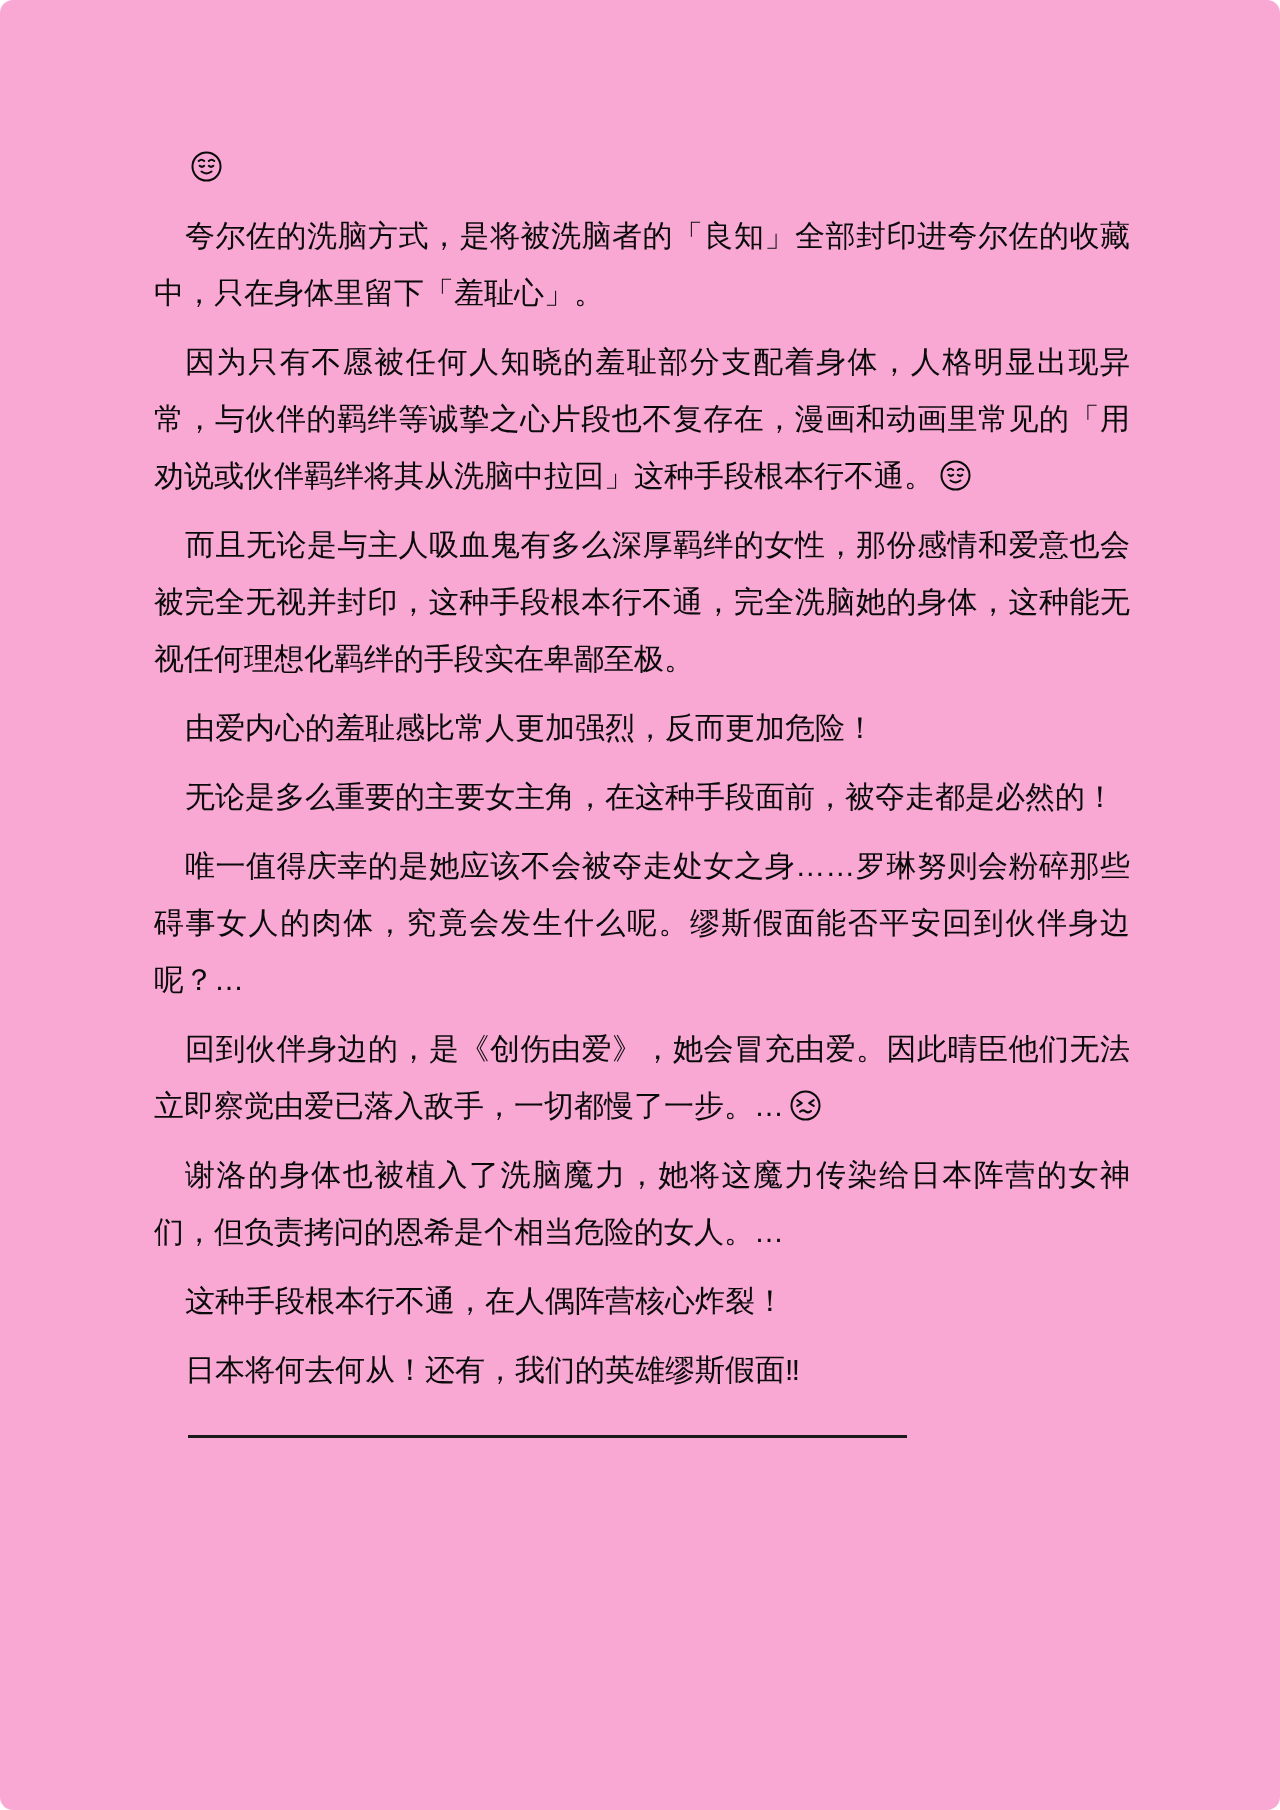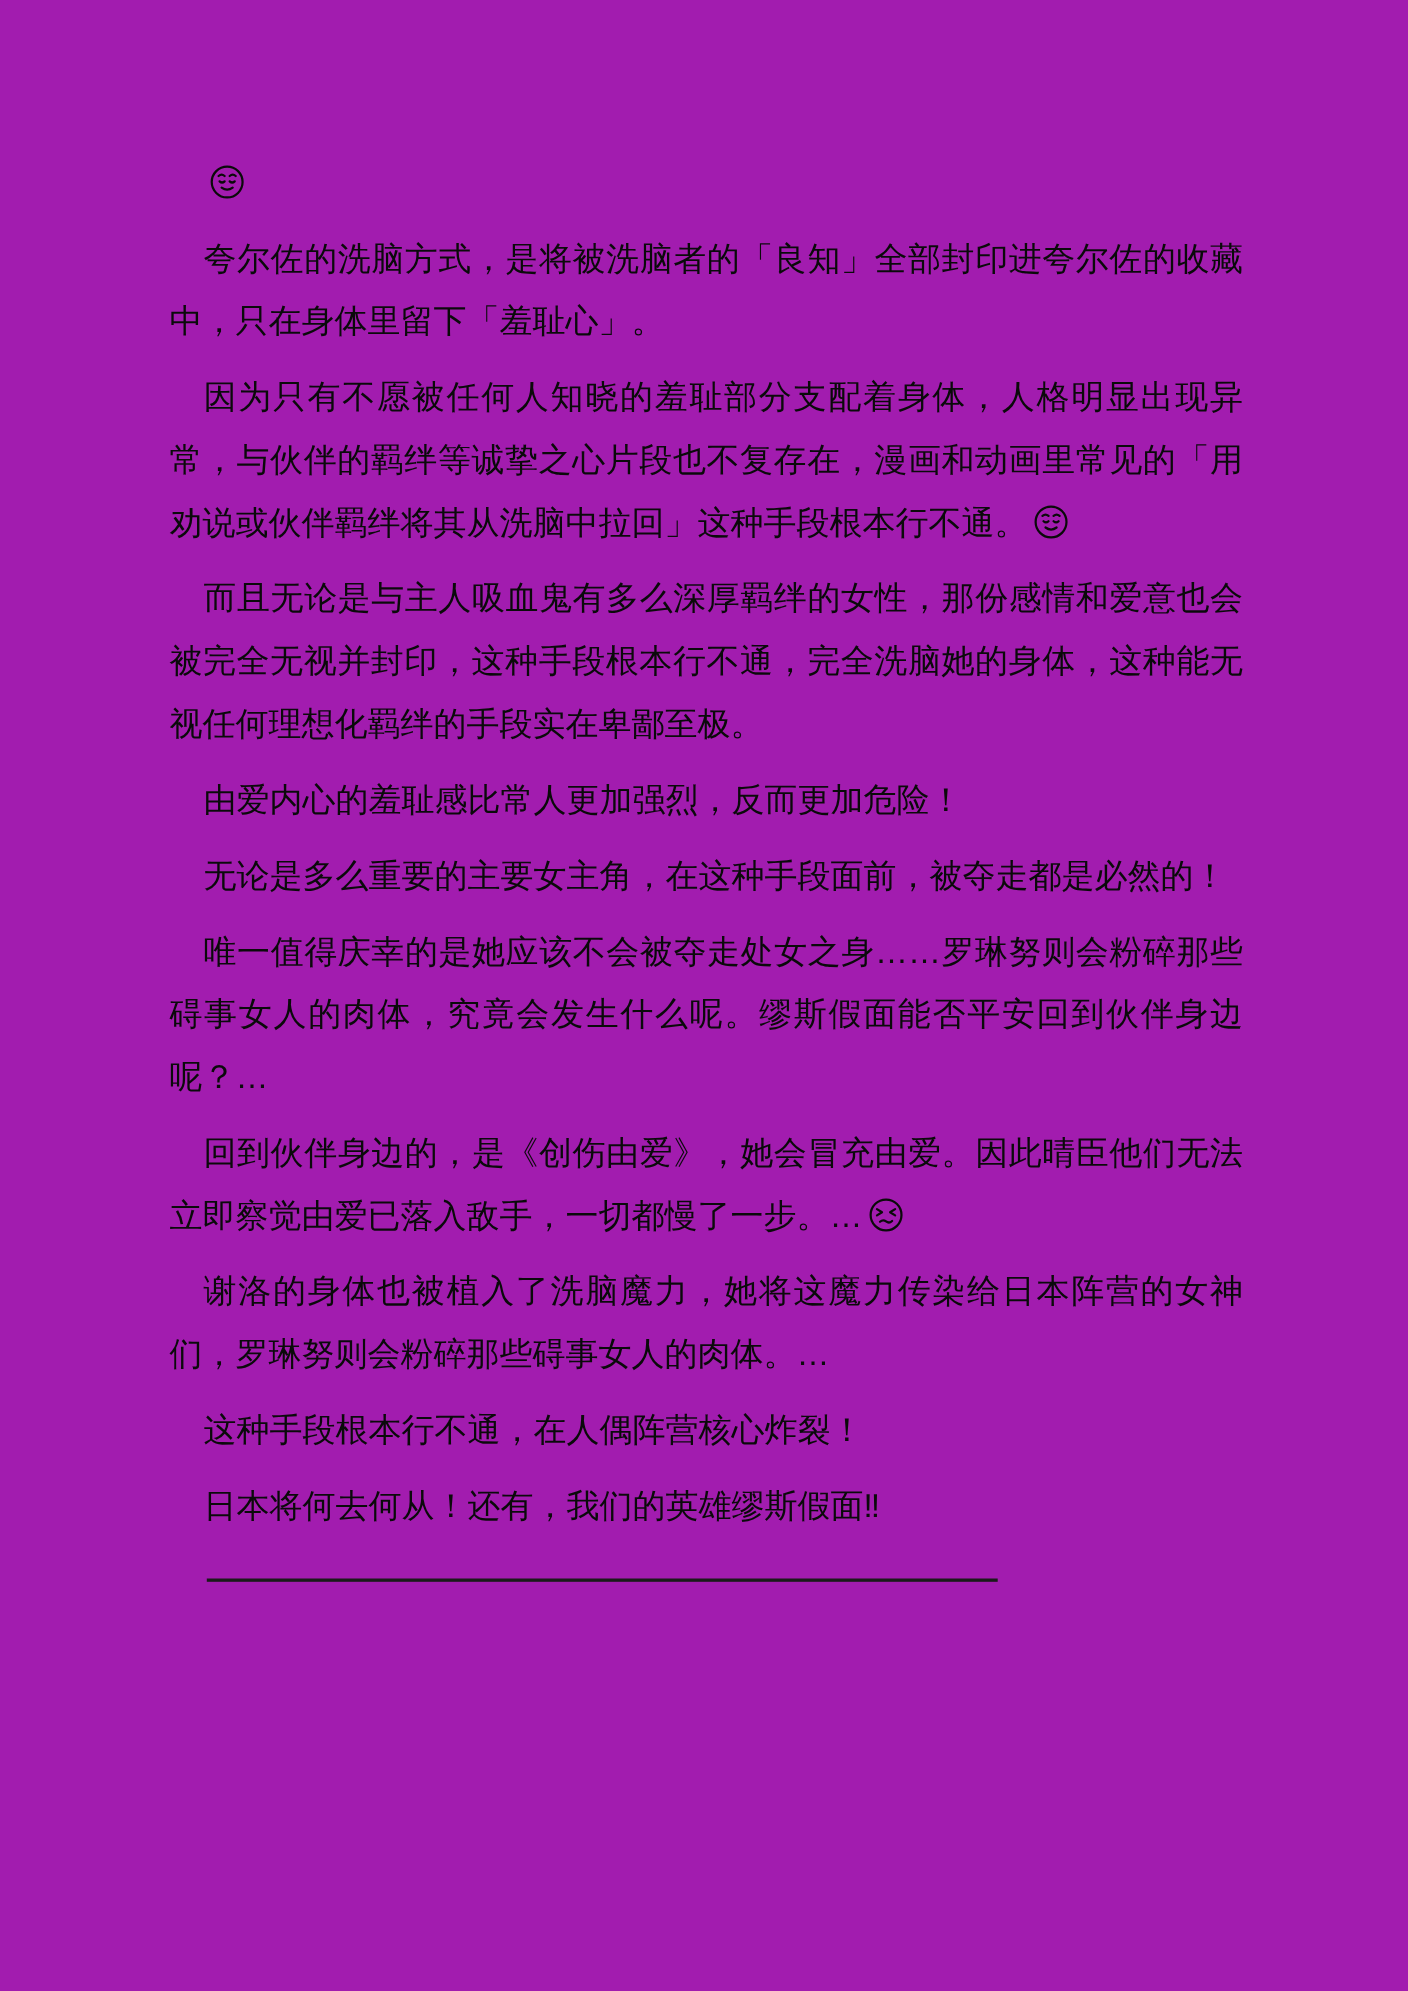--- a/index.html
+++ b/index.html
@@ -50,21 +50,21 @@
   .divider {
     border: none;
     border-top: 3px solid #1a1a1a;
     width: 719px;
     margin: 37px 0 0 34px;
   }
 </style>
 </head>
 <body>
 
-<div class="page" style="background: #a21caf;">
+<div class="page" style="background: #f9a8d4; border-radius: 13px;">
   <div class="doc-body" id="doc-body">
       <p class="para emoji-line"><span class="emoji"><svg viewBox="0 0 36 36" fill="none" stroke="#0a0a0a" stroke-width="2.2" stroke-linecap="round">
             <circle cx="18" cy="18" r="15.3"></circle>
             <path d="M9.5 12 Q12.5 9.3 15.5 12"></path>
             <path d="M20.5 12 Q23.5 9.3 26.5 12"></path>
             <path d="M10.5 17.3 Q13 19.6 15.5 17.3"></path>
             <path d="M20.5 17.3 Q23 19.6 25.5 17.3"></path>
             <path d="M12.5 23.5 Q18 27.6 23.5 23.5"></path>
           </svg></span></p>
       <p class="para">夸尔佐的洗脑方式，是将被洗脑者的「良知」全部封印进夸尔佐的收藏中，只在身体里留下「羞耻心」。</p>
@@ -79,18 +79,18 @@
       <p class="para">而且无论是与主人吸血鬼有多么深厚羁绊的女性，那份感情和爱意也会被完全无视并封印，这种手段根本行不通，完全洗脑她的身体，这种能无视任何理想化羁绊的手段实在卑鄙至极。</p>
       <p class="para">由爱内心的羞耻感比常人更加强烈，反而更加危险！</p>
       <p class="para">无论是多么重要的主要女主角，在这种手段面前，被夺走都是必然的！</p>
       <p class="para">唯一值得庆幸的是她应该不会被夺走处女之身……罗琳努则会粉碎那些碍事女人的肉体，究竟会发生什么呢。缪斯假面能否平安回到伙伴身边呢？…</p>
       <p class="para">回到伙伴身边的，是《创伤由爱》，她会冒充由爱。因此晴臣他们无法立即察觉由爱已落入敌手，一切都慢了一步。…<span class="emoji"><svg viewBox="0 0 36 36" fill="none" stroke="#0a0a0a" stroke-width="2.2" stroke-linecap="round" stroke-linejoin="round">
             <circle cx="18" cy="18" r="15.3"></circle>
             <path d="M9 12.2 L14 15.3 L9 18.4"></path>
             <path d="M27 12.2 L22 15.3 L27 18.4"></path>
             <path d="M12 24.8 Q15 22 18 24.4 Q21 26.8 24 24"></path>
           </svg></span></p>
-      <p class="para">谢洛的身体也被植入了洗脑魔力，她将这魔力传染给日本阵营的女神们，罗琳努则会粉碎那些碍事女人的肉体。…</p>
+      <p class="para">谢洛的身体也被植入了洗脑魔力，她将这魔力传染给日本阵营的女神们，但负责拷问的恩希是个相当危险的女人。…</p>
       <p class="para">这种手段根本行不通，在人偶阵营核心炸裂！</p>
       <p class="para">日本将何去何从！还有，我们的英雄缪斯假面‼</p>
     </div>
   <hr class="divider" id="doc-divider" style="border-top-color: rgb(26, 26, 26);">
 </div>
 
 </body></html>

